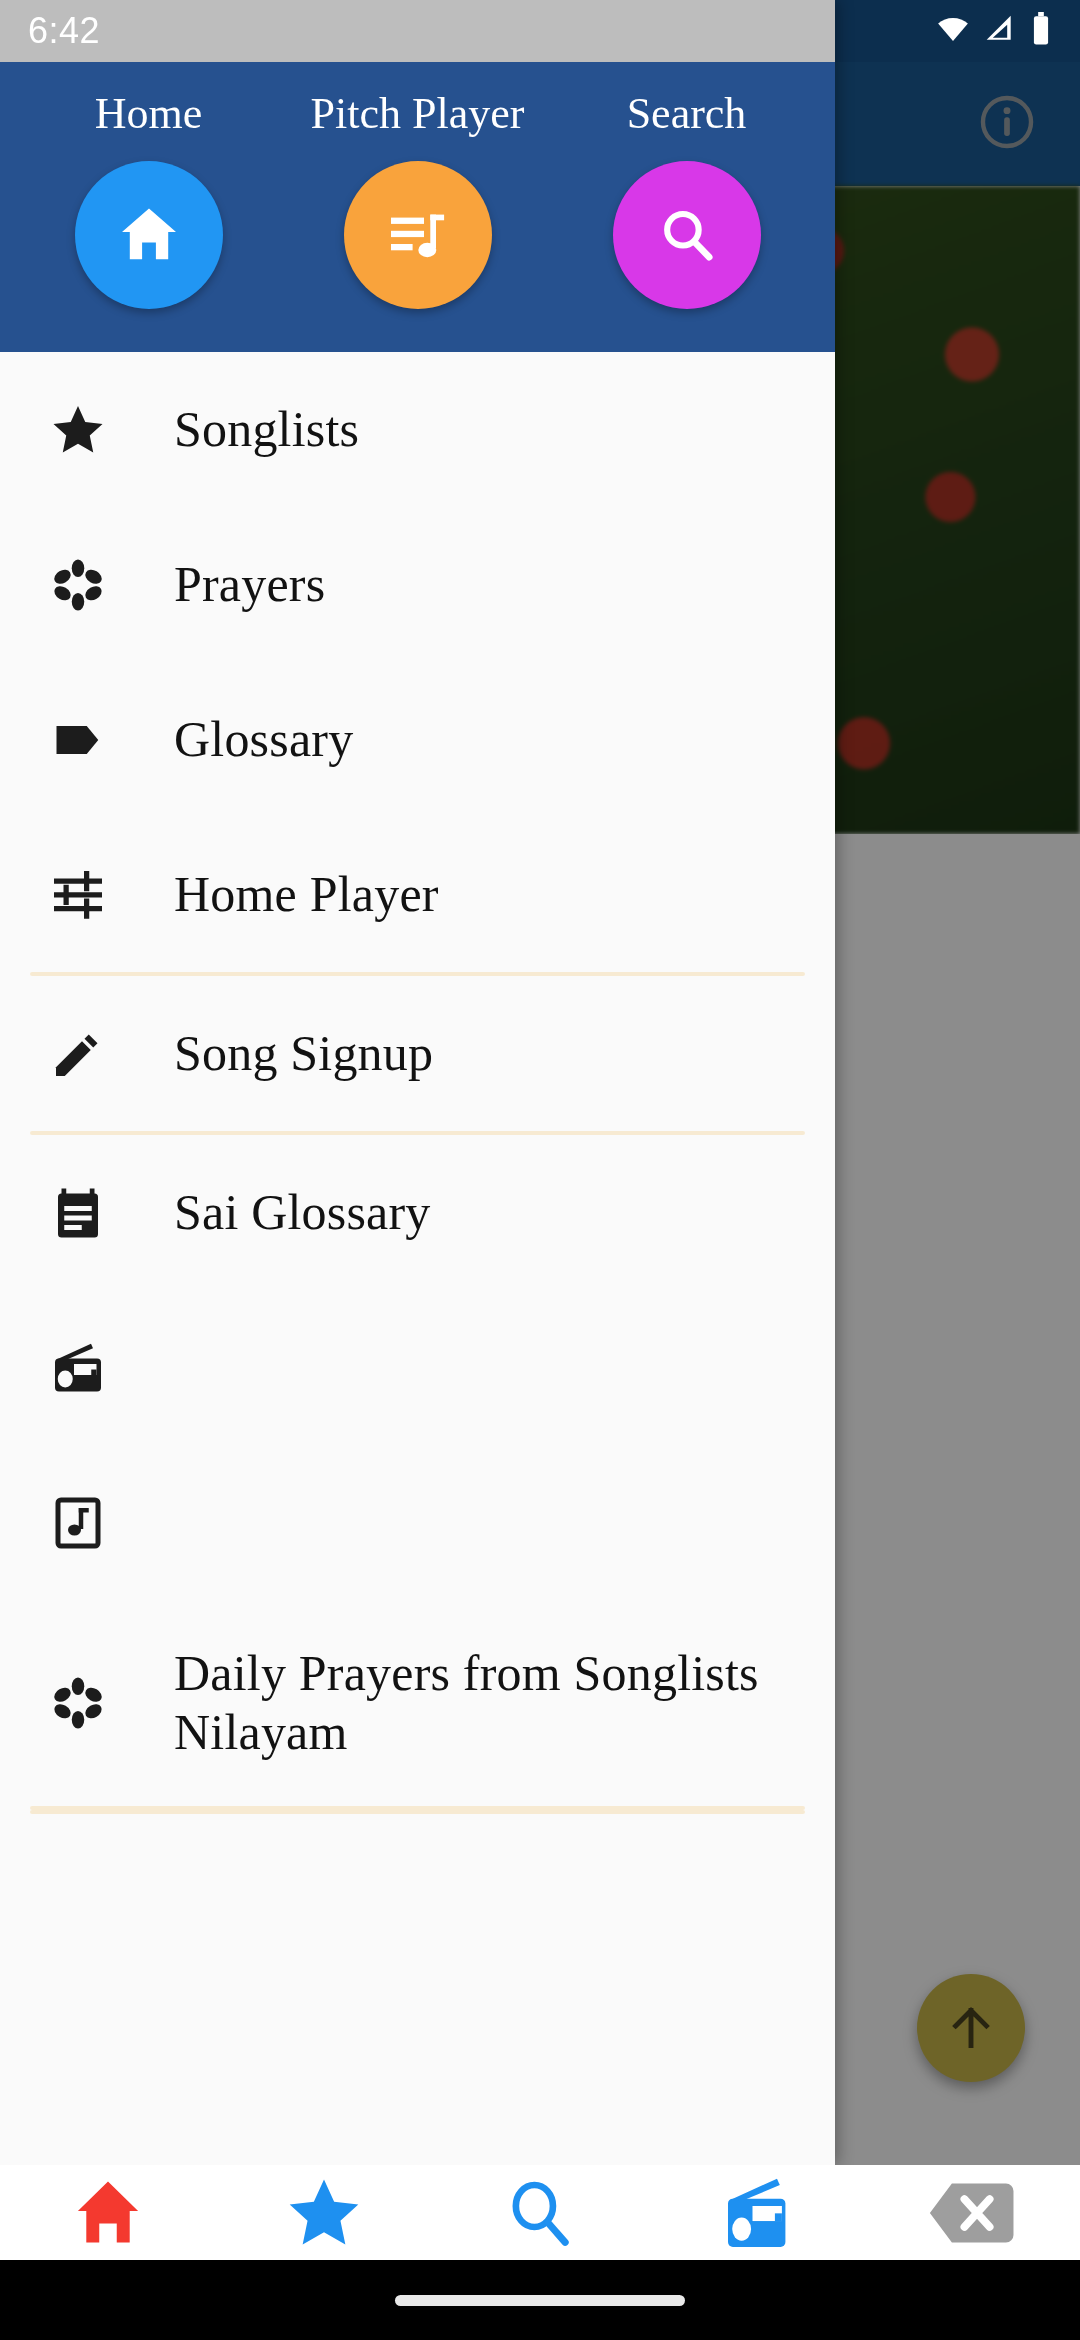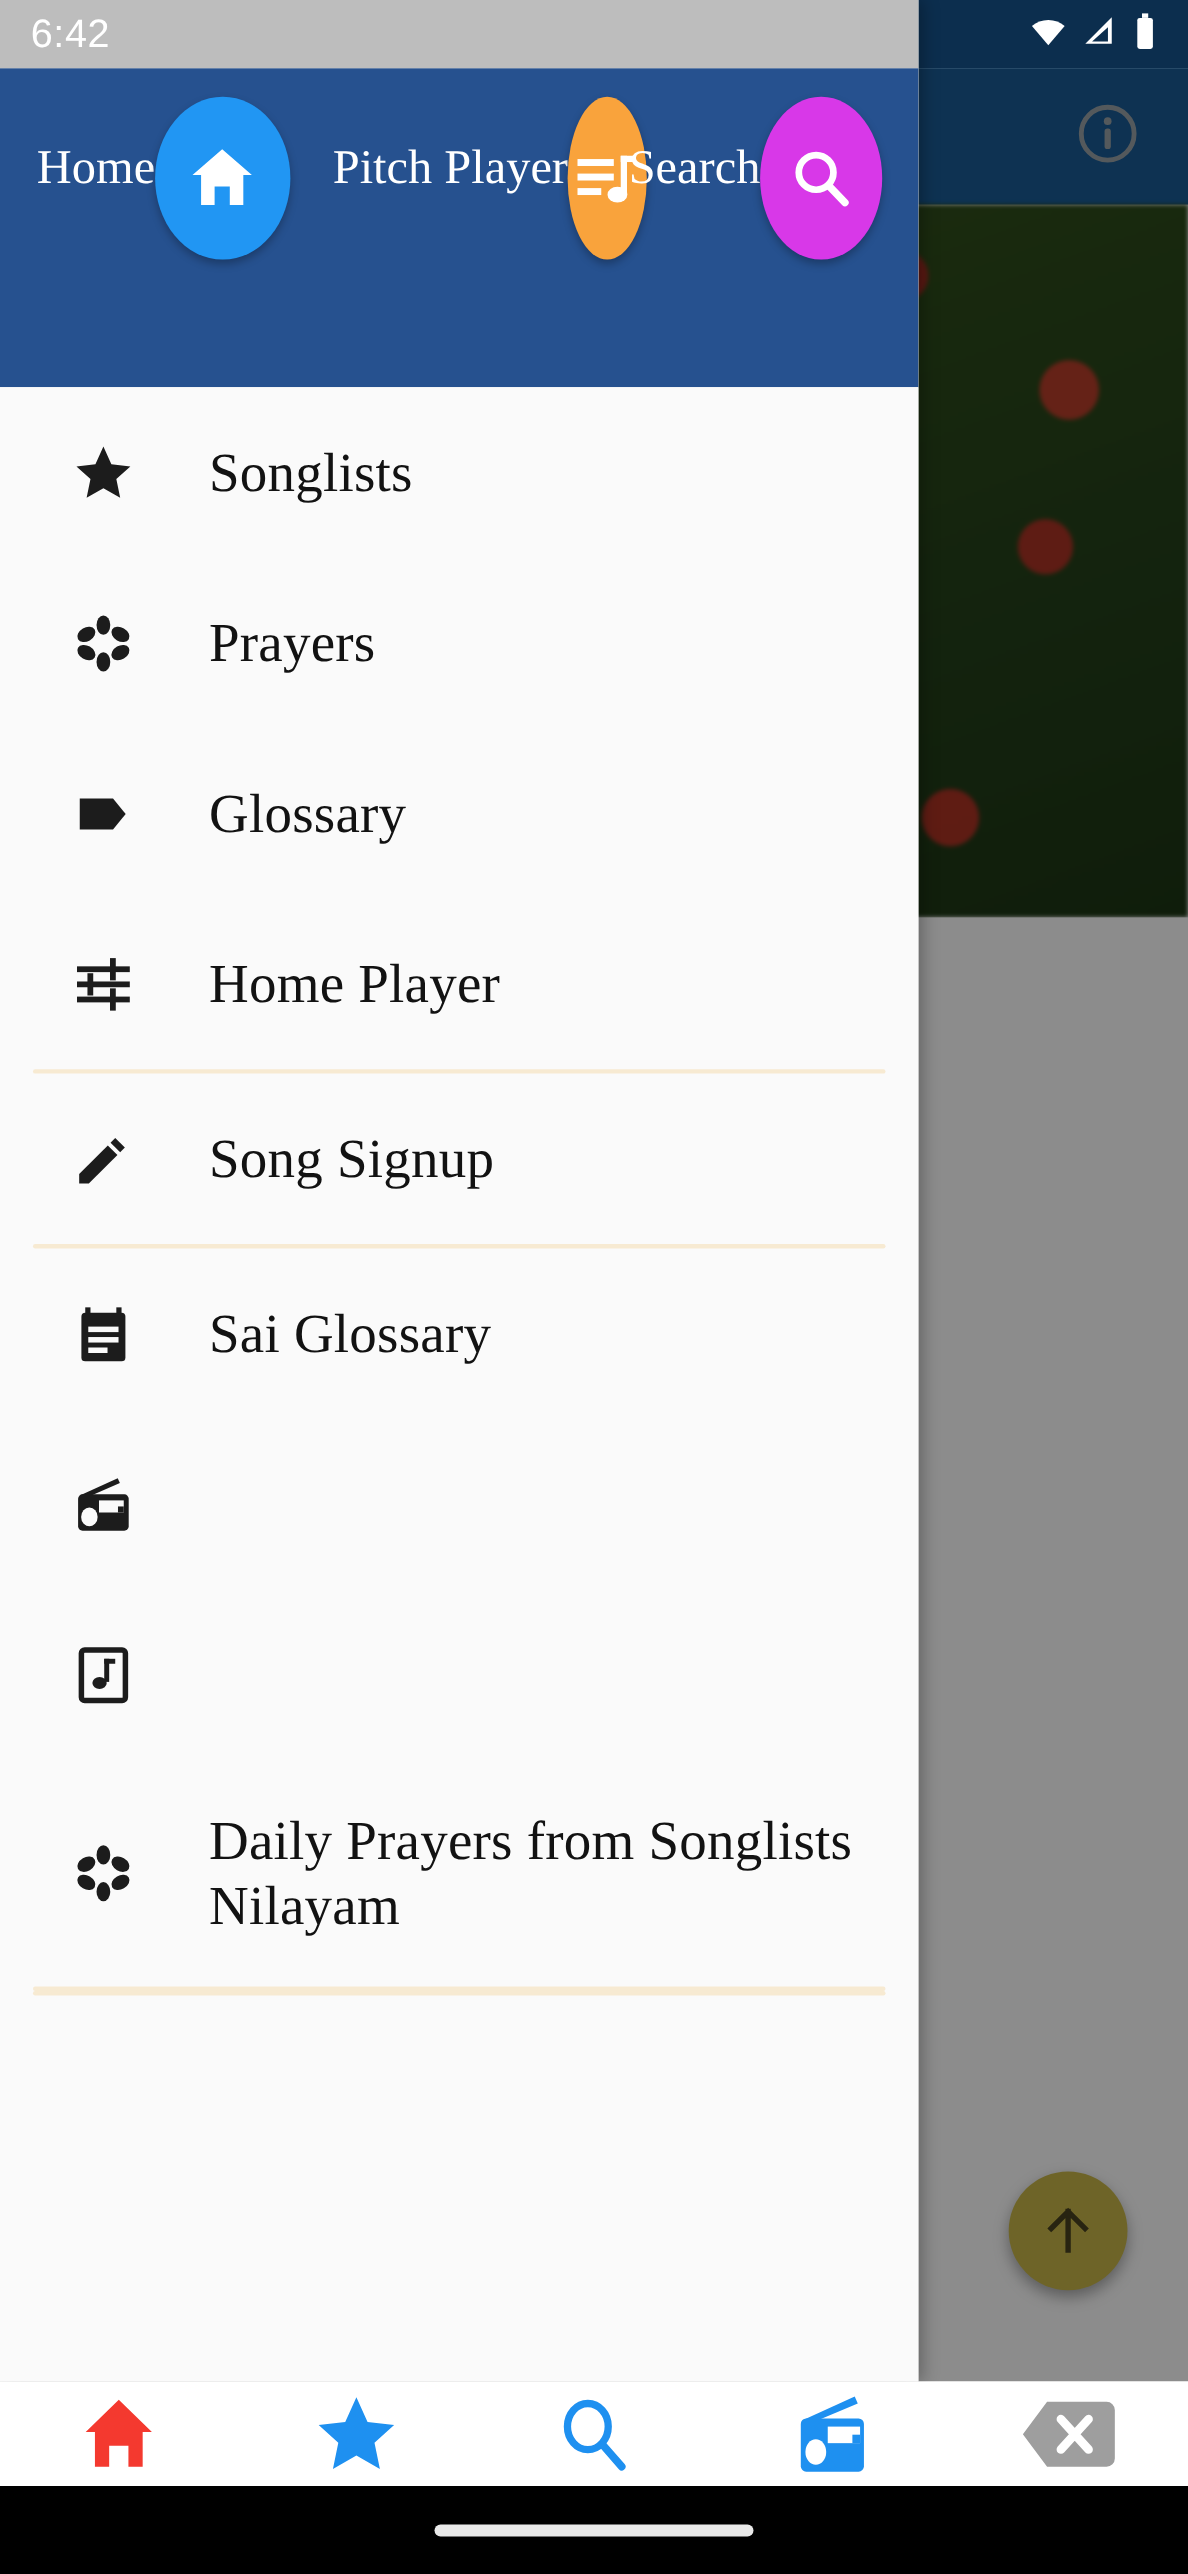--- a/index.html
+++ b/index.html
@@ -125,21 +125,21 @@
   #drawer-header {
     position:relative;
     margin-top:62px;
     height:290px;
     background:#26518f;
     display:flex; align-items:flex-start; justify-content:space-around;
     padding:0 14px;
   }
   .hdr-item {
     width:230px;
-    display:flex; flex-direction:row; align-items:center;
+    display:flex; flex-direction:column; align-items:center;
     padding-top:26px;
   }
   .hdr-label {
     font-family:"Liberation Serif", serif;
     font-size:44px; color:#ffffff;
     white-space:nowrap;
     margin-bottom:22px;
   }
   .hdr-circle {
     width:148px; height:148px; border-radius:50%;
@@ -148,21 +148,21 @@
   }
 
   #drawer-list {
     position:absolute; left:0; right:0; top:352px; bottom:0;
     overflow:hidden;
     background:#fafafa;
   }
   .menu-row {
     display:flex; align-items:center;
     height:155px;
-    padding-left:60px;
+    padding-left:44px;
   }
   .menu-row.tall { height:206px; }
   .menu-icon {
     width:68px; min-width:68px; height:68px;
     display:flex; align-items:center; justify-content:center;
     color:#1c1c1c;
     margin-right:62px;
   }
   .menu-label {
     font-family:"Liberation Serif", serif;

